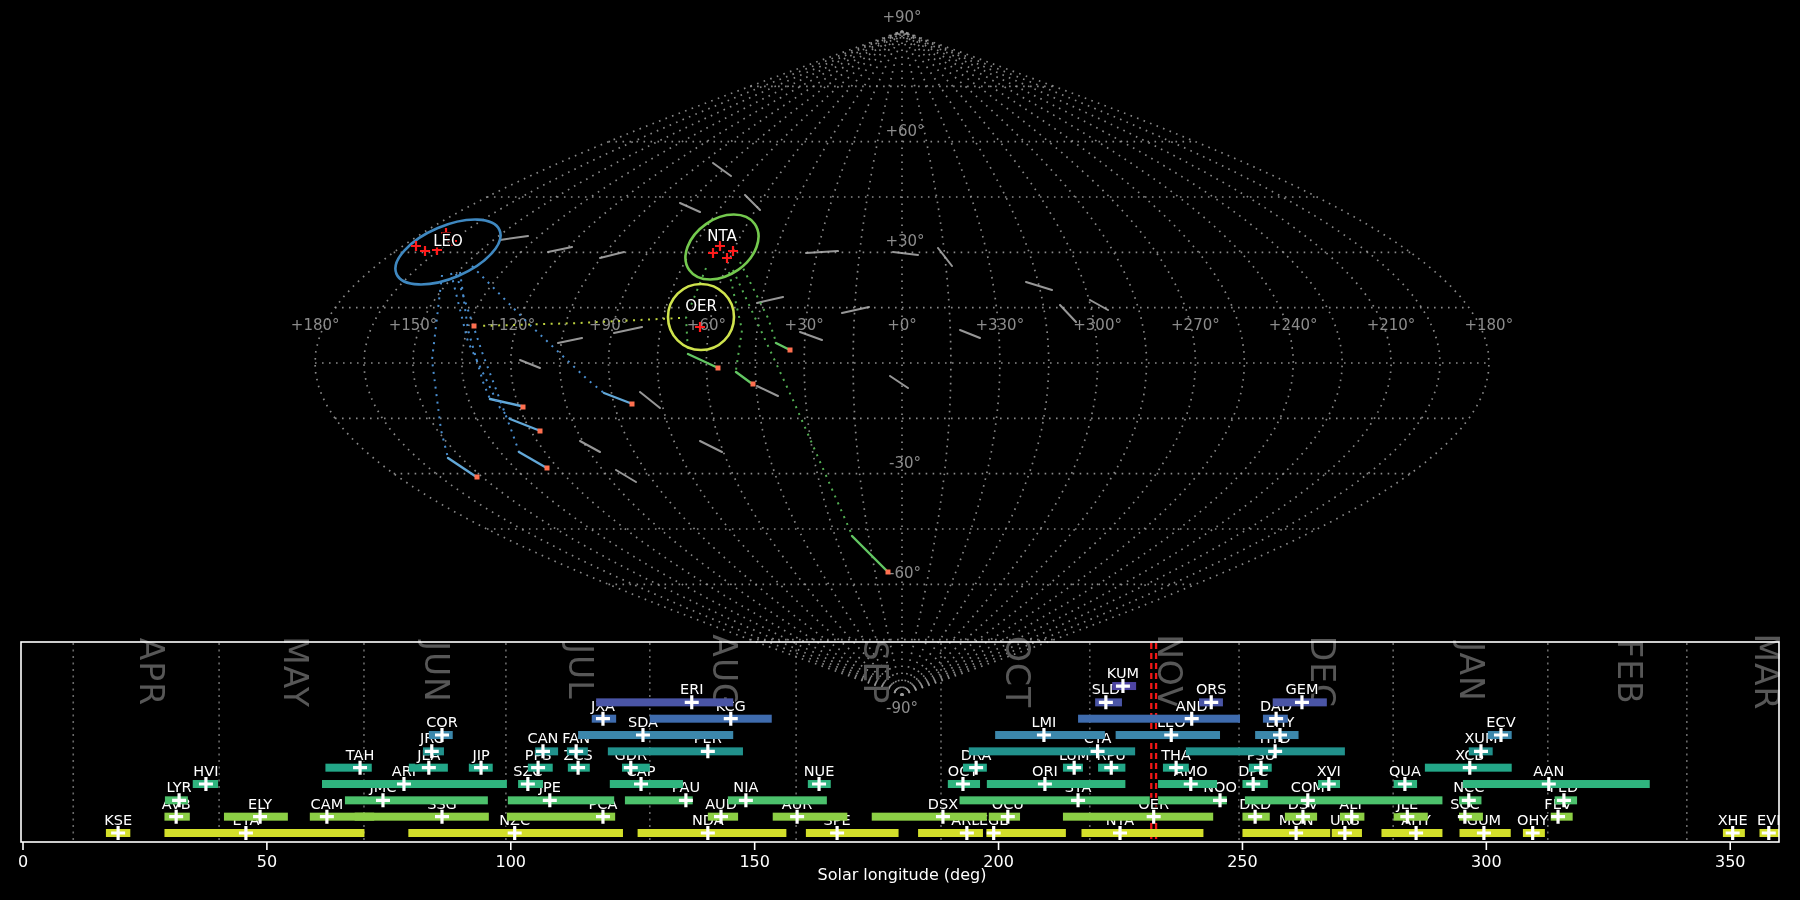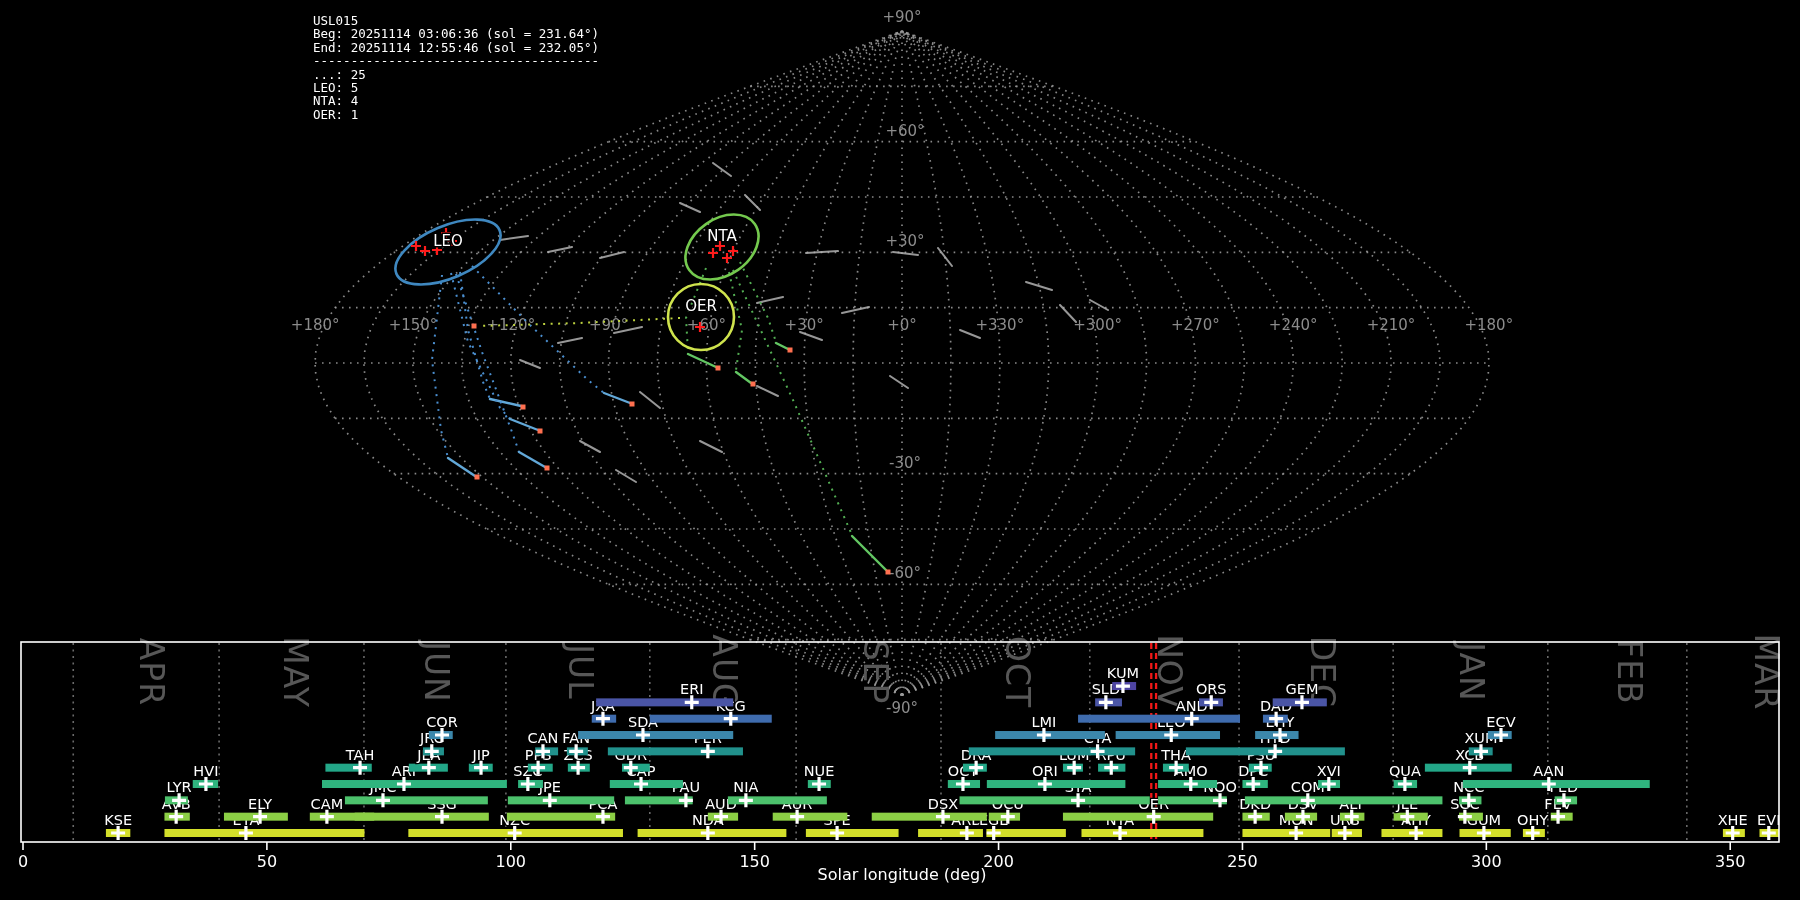--- a/index.html
+++ b/index.html
@@ -439,14 +439,13 @@
       <line x1="998.56" y1="842" x2="998.56" y2="850" stroke="#fff" stroke-width="1.6"></line>
       <text x="998.56" y="867" font-size="16" fill="#ffffff" text-anchor="middle">200</text>
       <line x1="1242.4499999999998" y1="842" x2="1242.4499999999998" y2="850" stroke="#fff" stroke-width="1.6"></line>
       <text x="1242.4499999999998" y="867" font-size="16" fill="#ffffff" text-anchor="middle">250</text>
       <line x1="1486.34" y1="842" x2="1486.34" y2="850" stroke="#fff" stroke-width="1.6"></line>
       <text x="1486.34" y="867" font-size="16" fill="#ffffff" text-anchor="middle">300</text>
       <line x1="1730.2299999999998" y1="842" x2="1730.2299999999998" y2="850" stroke="#fff" stroke-width="1.6"></line>
       <text x="1730.2299999999998" y="867" font-size="16" fill="#ffffff" text-anchor="middle">350</text>
       <text x="902" y="880" font-size="16" fill="#ffffff" text-anchor="middle">Solar longitude (deg)</text>
     </svg>
-  <div id="header-block"><div>USL015</div><div>Beg: 20251114 03:06:36 (sol = 231.64°)</div><div>End: 20251114 12:55:46 (sol = 232.05°)</div><div>--------------------------------------</div><div>...: 25</div><div>LEO: 5</div><div>NTA: 4</div><div>OER: 1</div></div>
 </div>
 
 </body></html>

